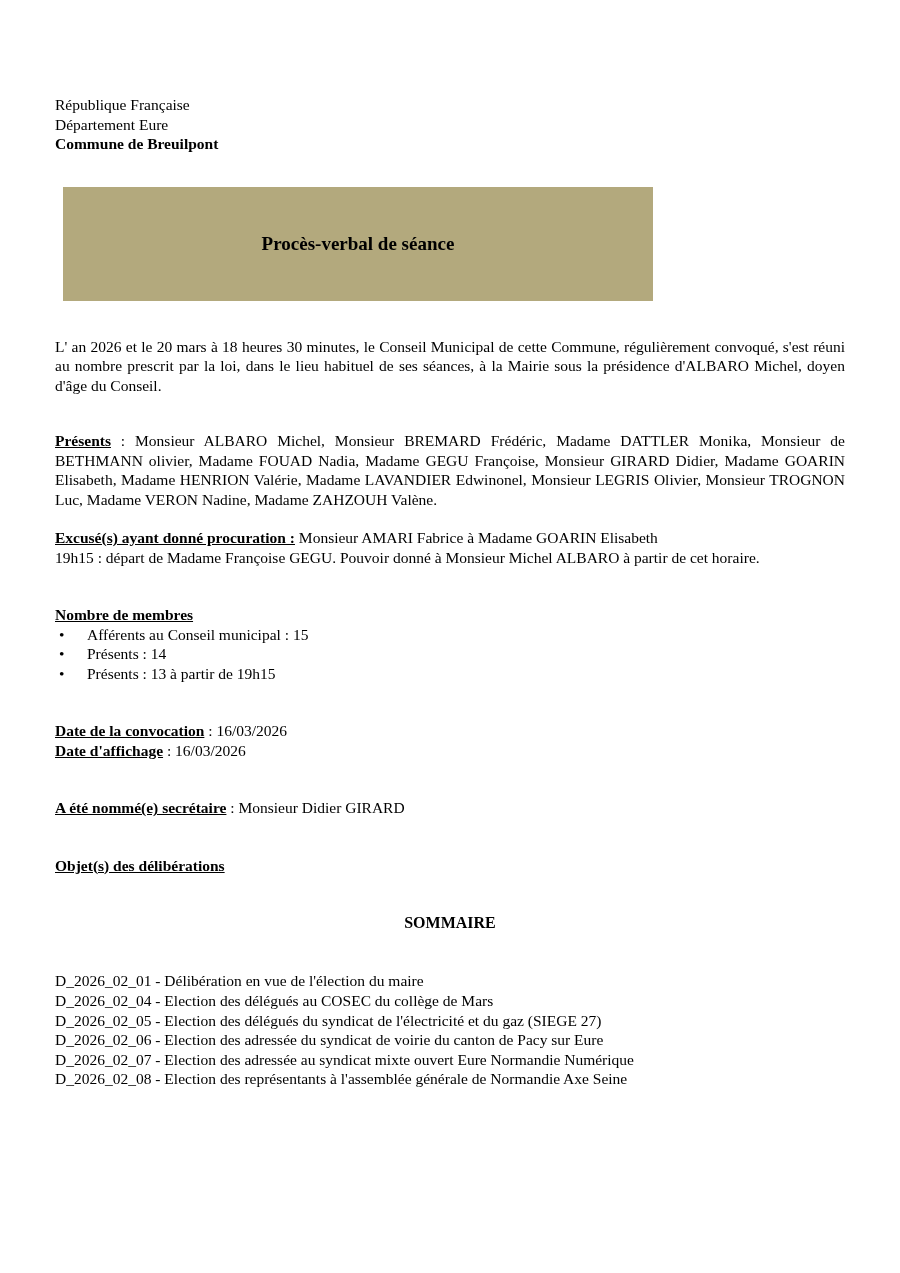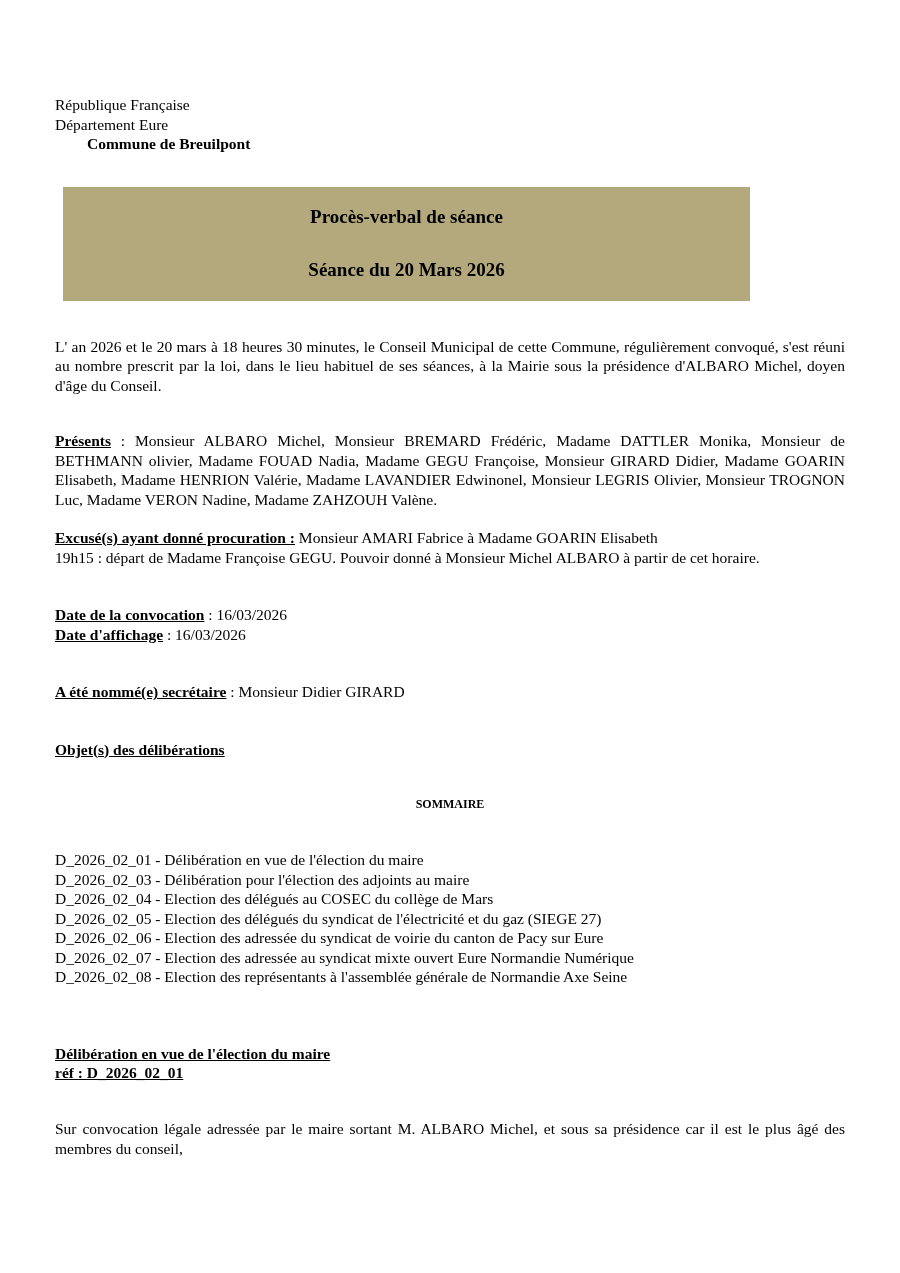--- a/index.html
+++ b/index.html
@@ -11,28 +11,28 @@
     width: 900px;
     min-height: 1273px;
     font-family: "Liberation Serif", serif;
     font-size: 15.5px;
     line-height: 1.26;
     color: #000000;
   }
   .page {
     padding: 95px 55px 40px 55px;
   }
-  .bold { font-weight: bold; margin-left: 32px; }
+  .bold { font-weight: bold; }
   .hu {
     font-weight: bold;
     text-decoration: underline;
   }
   .banner {
     margin: 33px 0 0 8px;
-    width: 687px;
+    width: 590px;
     height: 114px;
     background: #b3a97d;
     display: flex;
     flex-direction: column;
     align-items: center;
     justify-content: center;
     gap: 29px;
   }
   .banner-line {
     font-weight: bold;
@@ -45,71 +45,78 @@
   .bullet-row { display: flex; }
   .bullet-marker {
     width: 28px;
     flex: 0 0 28px;
     padding-left: 4px;
   }
   .bullet-marker::before { content: "\2022"; }
   .sommaire-title {
     text-align: center;
     font-weight: bold;
-    font-size: 12px;
+    font-size: 16px;
   }
   .delib-block { margin-top: 57px; }
 </style>
 </head>
 <body>
 
 <div class="page">
 
   <div>
     <div>République Française</div>
     <div>Département Eure</div>
     <div class="bold">Commune de Breuilpont</div>
   </div>
 
   <div class="banner" style="background: rgb(179, 169, 125);">
     <div class="banner-line">Procès-verbal de séance</div>
-    <div class="banner-line">Séance du 20 Mars 2026</div>
   </div>
 
   <p class="intro justify">L' an 2026 et le 20 mars à 18 heures 30 minutes, le Conseil Municipal de cette Commune, régulièrement convoqué, s'est réuni au nombre prescrit par la loi, dans le lieu habituel de ses séances, à la Mairie sous la présidence d'ALBARO Michel, doyen d'âge du Conseil.</p>
 
   <p class="section justify"><span class="hu">Présents</span><span> : </span><span>Monsieur ALBARO Michel, Monsieur BREMARD Frédéric, Madame DATTLER Monika, Monsieur de BETHMANN olivier, Madame FOUAD Nadia, Madame GEGU Françoise, Monsieur GIRARD Didier, Madame GOARIN Elisabeth, Madame HENRION Valérie, Madame LAVANDIER Edwinonel, Monsieur LEGRIS Olivier, Monsieur TROGNON Luc, Madame VERON Nadine, Madame ZAHZOUH Valène.</span></p>
 
   <div class="section">
     <div><span class="hu">Excusé(s) ayant donné procuration :</span><span> Monsieur AMARI Fabrice à Madame GOARIN Elisabeth</span></div>
     <div>19h15 : départ de Madame Françoise GEGU. Pouvoir donné à Monsieur Michel ALBARO à partir de cet horaire.</div>
   </div>
 
+  <div class="section-lg">
+    <div class="hu">Nombre de membres</div>
+    <div class="bullet-row">
+        <span class="bullet-marker"></span>
+        <span>Afférents au Conseil municipal : 15</span>
+      </div>
+    <div class="bullet-row">
+        <span class="bullet-marker"></span>
+        <span>Présents : 14</span>
+      </div>
+    <div class="bullet-row">
+        <span class="bullet-marker"></span>
+        <span>Présents : 13 à partir de 19h15</span>
+      </div>
+  </div>
 
   <div class="section-lg">
     <div><span class="hu">Date de la convocation</span><span> : 16/03/2026</span></div>
     <div><span class="hu">Date d'affichage</span><span> : 16/03/2026</span></div>
   </div>
 
   <div class="section-lg"><span class="hu">A été nommé(e) secrétaire</span><span> : Monsieur Didier GIRARD</span></div>
 
   <div class="section-lg hu">Objet(s) des délibérations</div>
 
   <div class="section-lg sommaire-title">SOMMAIRE</div>
 
   <div class="section-lg">
     <div>D_2026_02_01 - Délibération en vue de l'élection du maire</div>
-    <div>D_2026_02_03 - Délibération pour l'élection des adjoints au maire</div>
     <div>D_2026_02_04 - Election des délégués au COSEC du collège de Mars</div>
     <div>D_2026_02_05 - Election des délégués du syndicat de l'électricité et du gaz (SIEGE 27)</div>
     <div>D_2026_02_06 - Election des adressée du syndicat de voirie du canton de Pacy sur Eure</div>
     <div>D_2026_02_07 - Election des adressée au syndicat mixte ouvert Eure Normandie Numérique</div>
     <div>D_2026_02_08 - Election des représentants à l'assemblée générale de Normandie Axe Seine</div>
   </div>
 
-  <div class="delib-block">
-    <div class="hu">Délibération en vue de l'élection du maire</div>
-    <div class="hu">réf : D_2026_02_01</div>
-    <div class="justify">Sur convocation légale adressée par le maire sortant M. ALBARO Michel, et sous sa présidence car il est le plus âgé des membres du conseil,</div>
-
-  </div>
 
 </div>
 
 </body></html>

